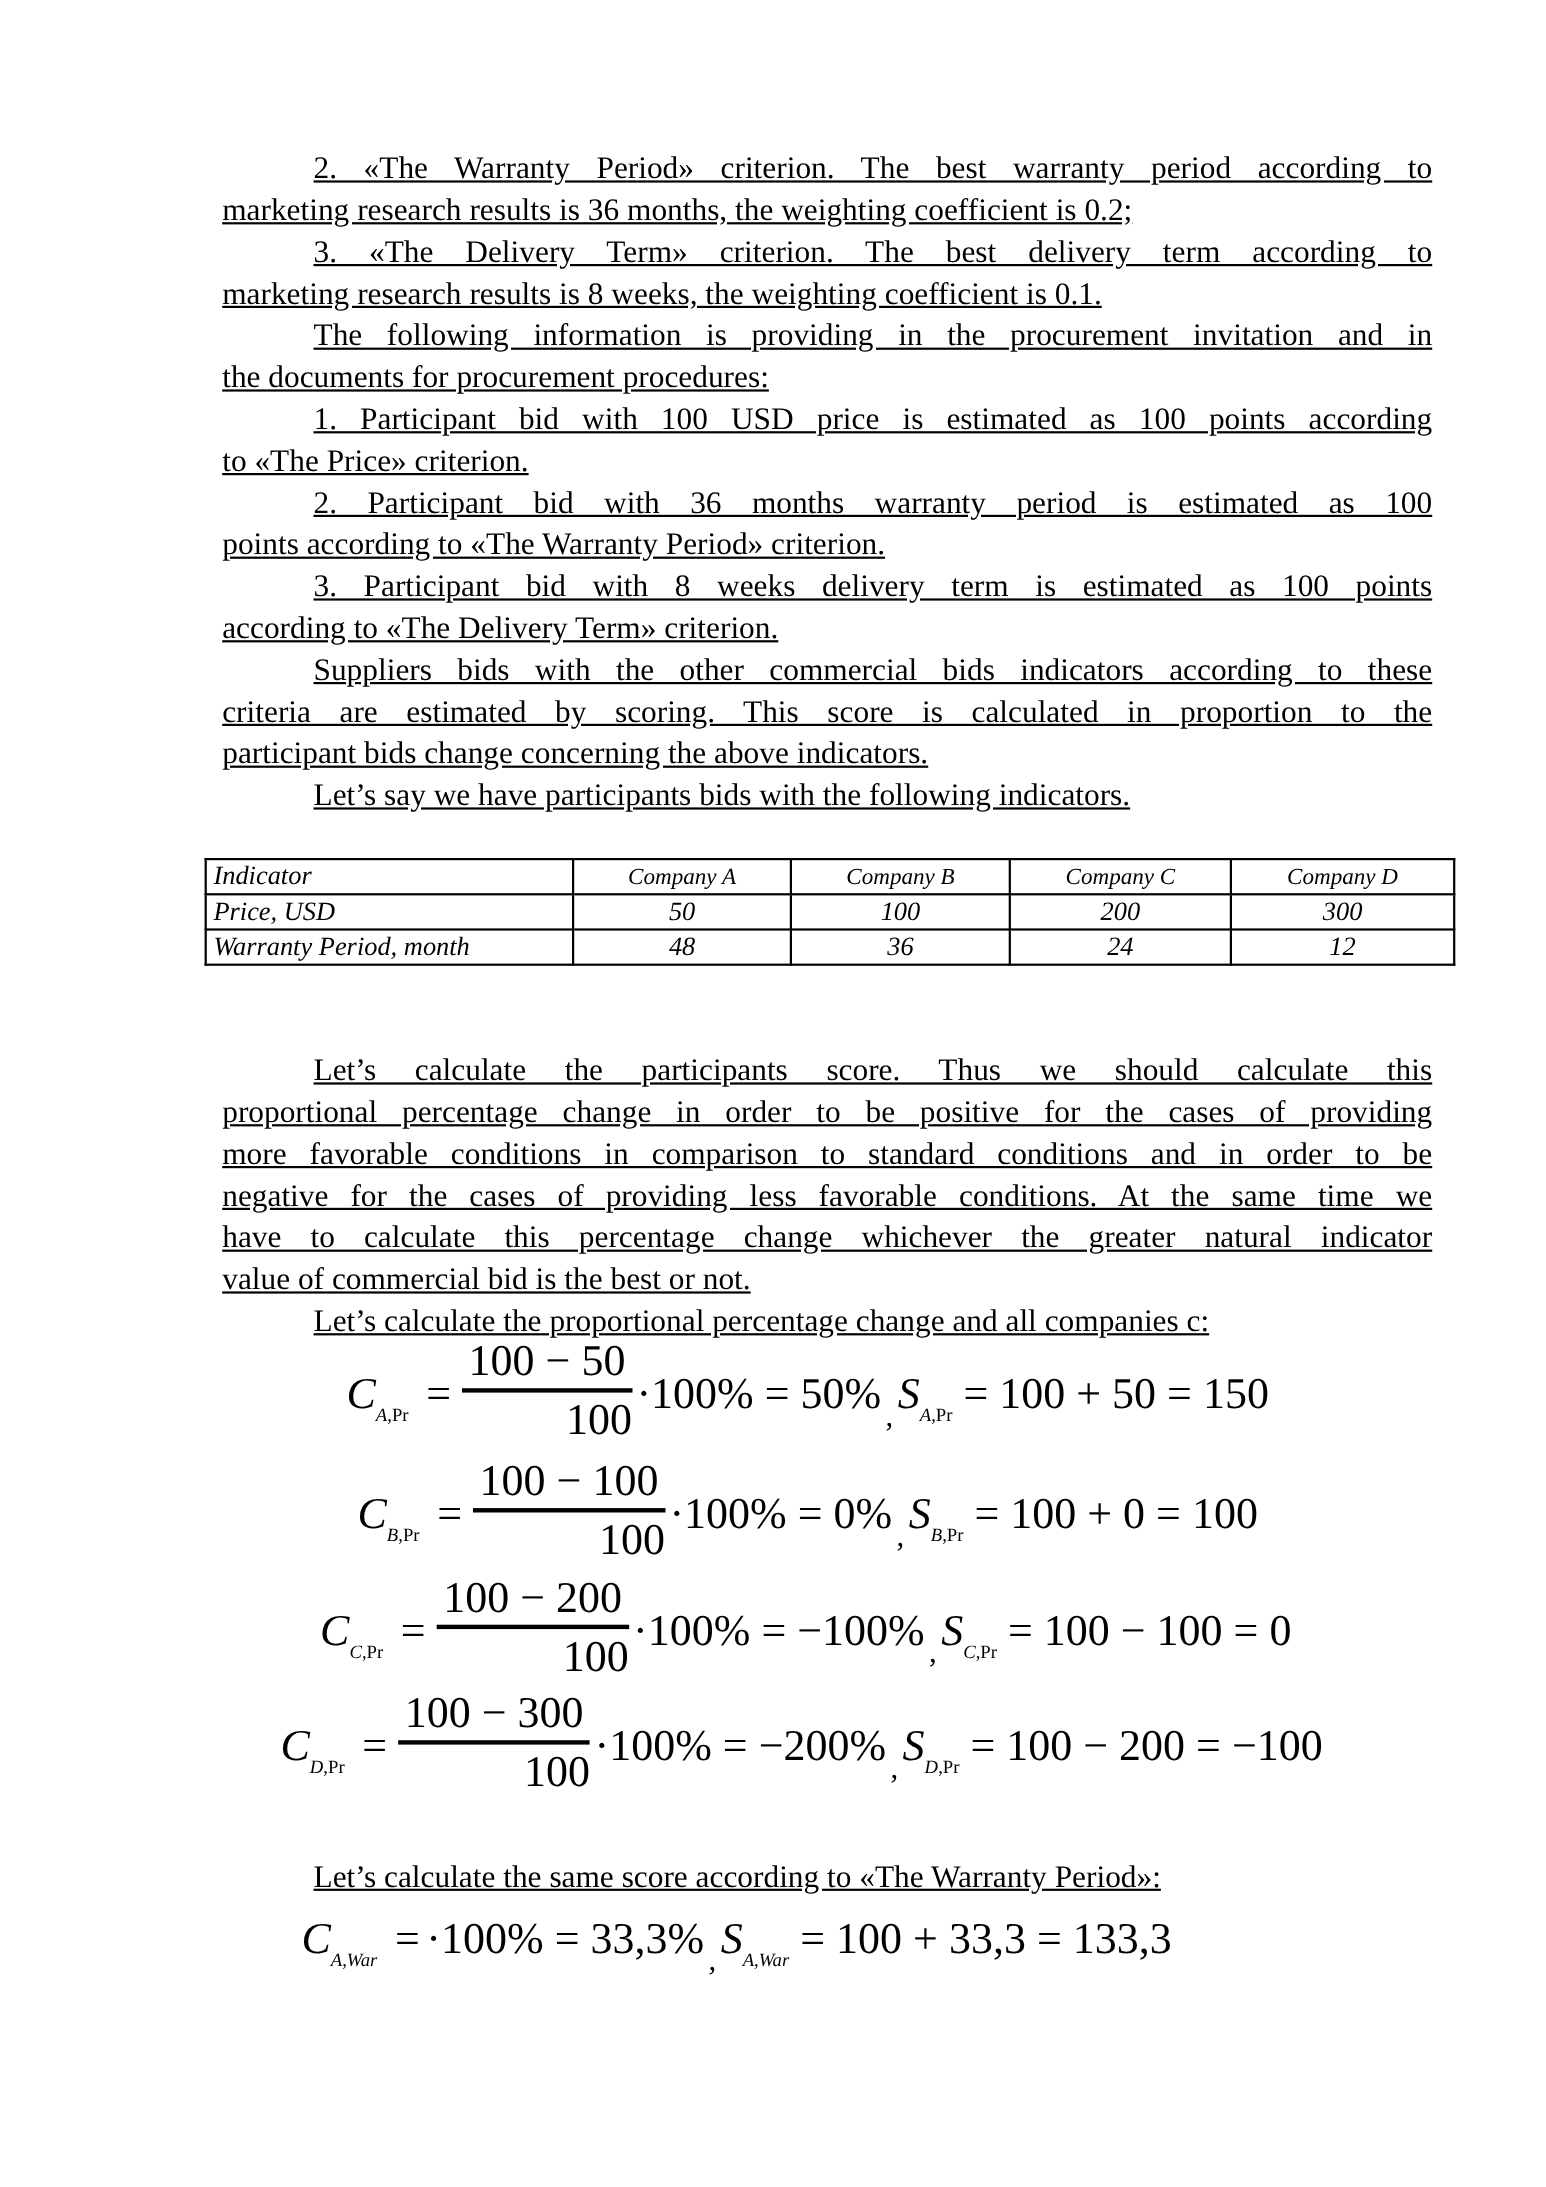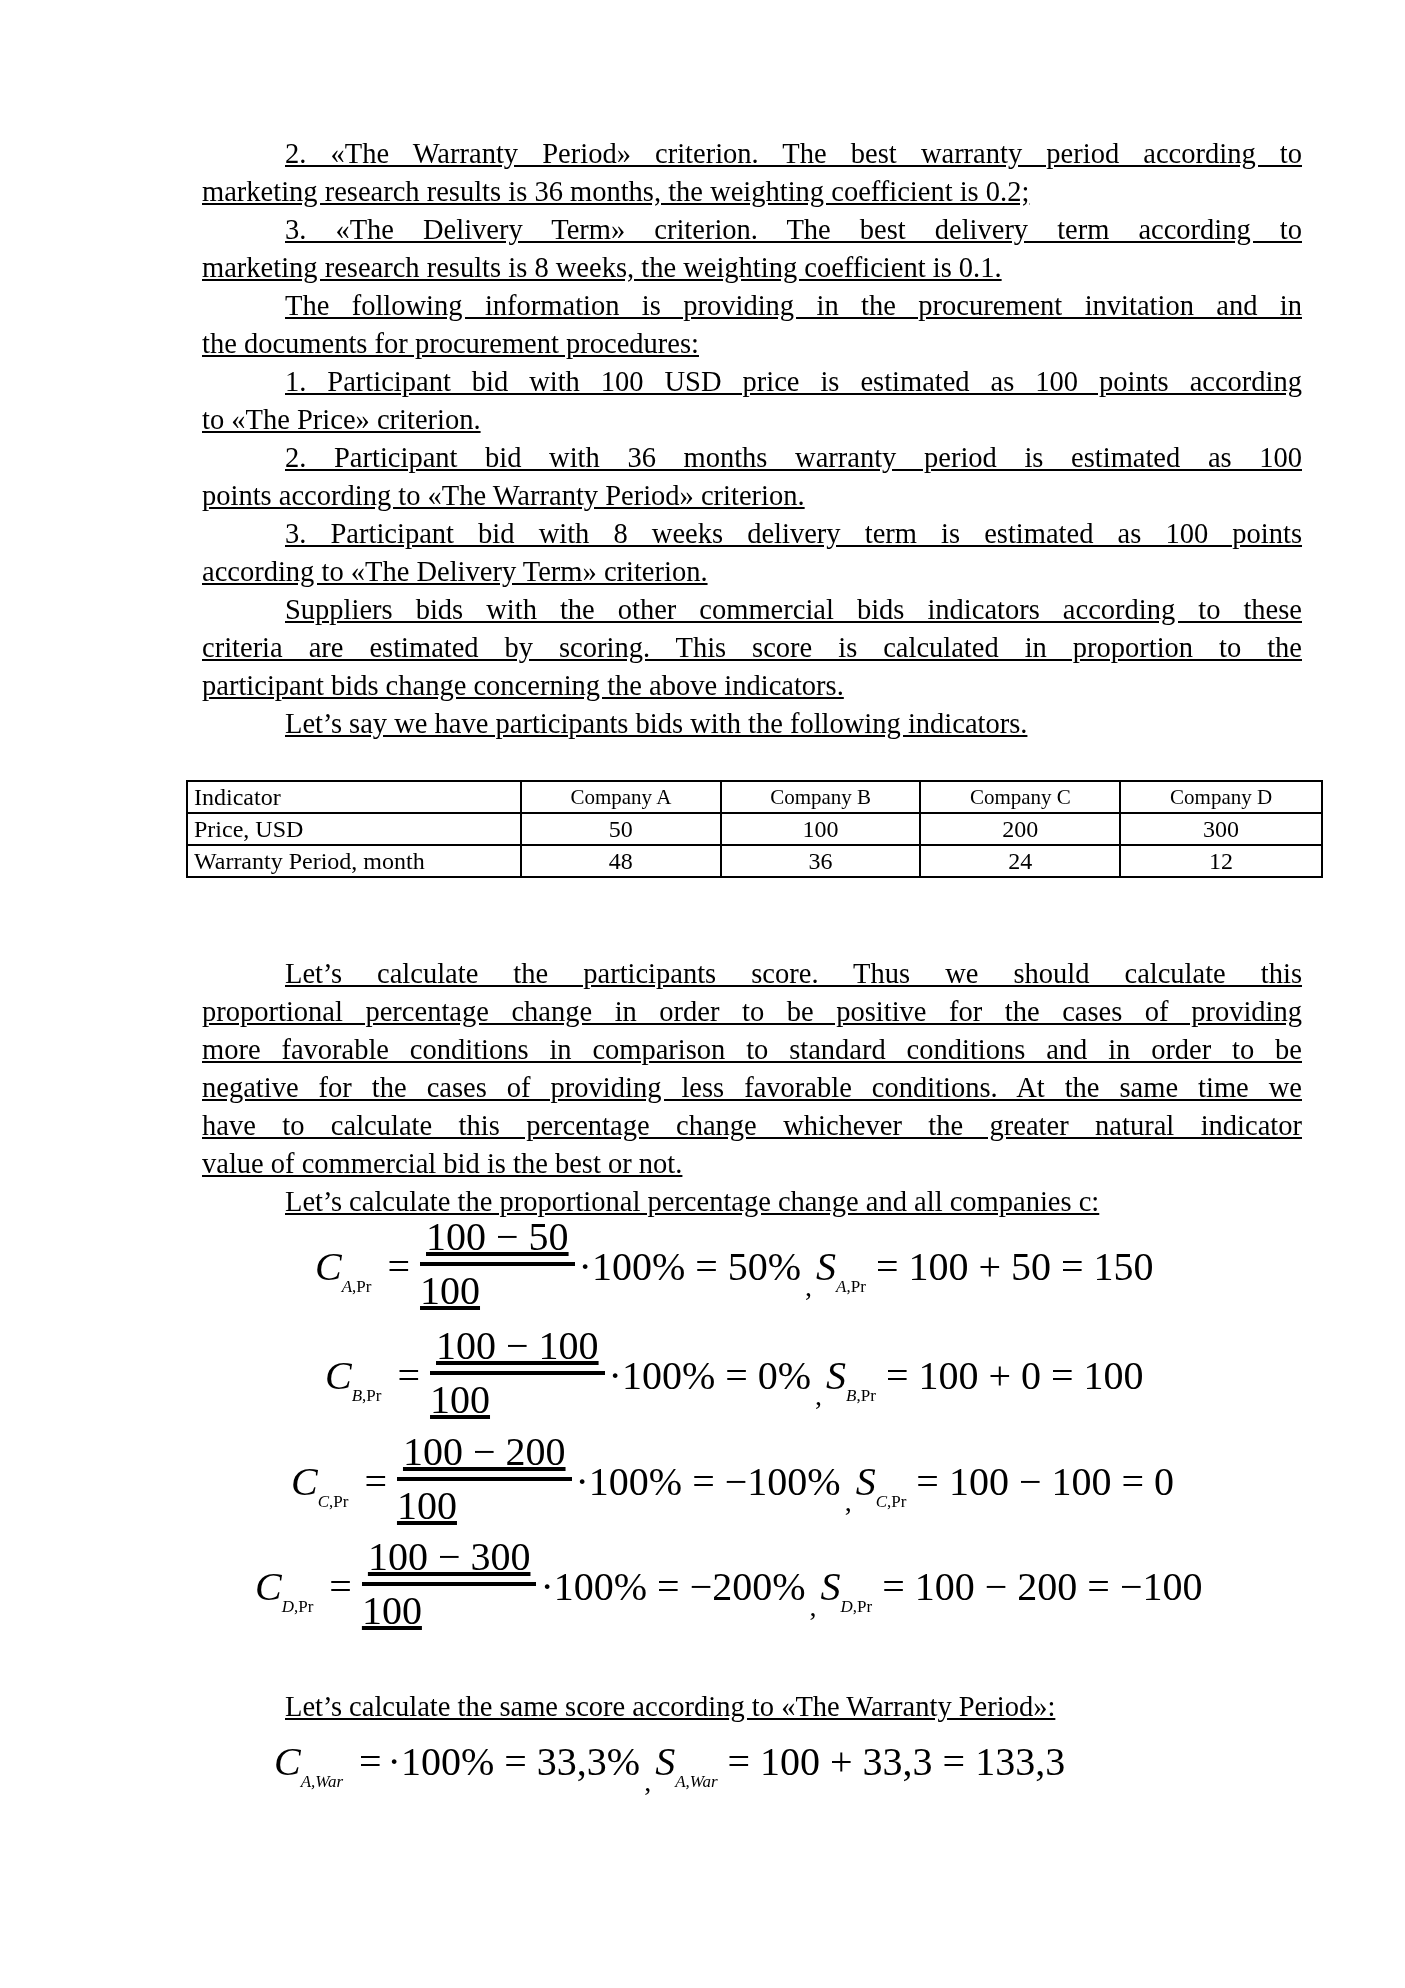--- a/index.html
+++ b/index.html
@@ -3,31 +3,31 @@
 <meta charset="utf-8">
 <style>
   html, body { margin: 0; padding: 0; background: #ffffff; }
   body { width: 1405px; height: 1988px; position: relative; overflow: hidden;
          font-family: "Liberation Serif", "DejaVu Serif", serif; color: #000; }
   .line { position: absolute; left: 202px; width: 1100px; font-size: 28.5px; line-height: 38px;
           height: 38px; white-space: nowrap; text-decoration: underline; }
   .line.j { text-align: justify; text-align-last: justify; white-space: normal; }
   .line.ind { left: 285px; width: 1017px; }
   table.ind-table { position: absolute; left: 186px; top: 780px; width: 1137px;
-          border-collapse: collapse; font-size: 23px; }
+          border-collapse: collapse; font-size: 23px; font-style: italic; }
   table.ind-table td { border: 2px solid #000; height: 30px; padding: 0 6px; line-height: 30px; }
   table.ind-table td.first { width: 320px; font-size: 24px; text-align: left; }
   table.ind-table td.num { text-align: center; font-size: 24px; }
   table.ind-table tr.head td.co { text-align: center; font-size: 21px; }
   .eq { position: absolute; height: 120px; font-family: "Liberation Serif", serif; font-size: 40px;
         white-space: nowrap; }
   .eq .it { font-style: italic; }
   .eq .sub { font-size: 17px; position: relative; top: 12px; }
   .eq .sub .it { font-style: italic; }
-  .eq .frac { display: inline-block; vertical-align: middle; text-align: left; margin: 0 4px; position: relative; top: -6px; text-decoration: underline; }
+  .eq .frac { display: inline-block; vertical-align: middle; text-align: right; margin: 0 4px; position: relative; top: -6px; }
   .eq .frac .num { display: block; border-bottom: 4px solid #000; padding: 0 6px 2px 6px; line-height: 46px; }
   .eq .frac .den { display: block; line-height: 50px; }
   .eq .comma { font-size: 28px; position: relative; top: 16px; margin: 0 4px; }
   .eq .op { margin: 0 6px; }
 </style>
 </head>
 <body>
 
 <div>
   <div class="line ind j" style="top:135px">2.  «The Warranty Period» criterion. The best warranty period according to</div>

